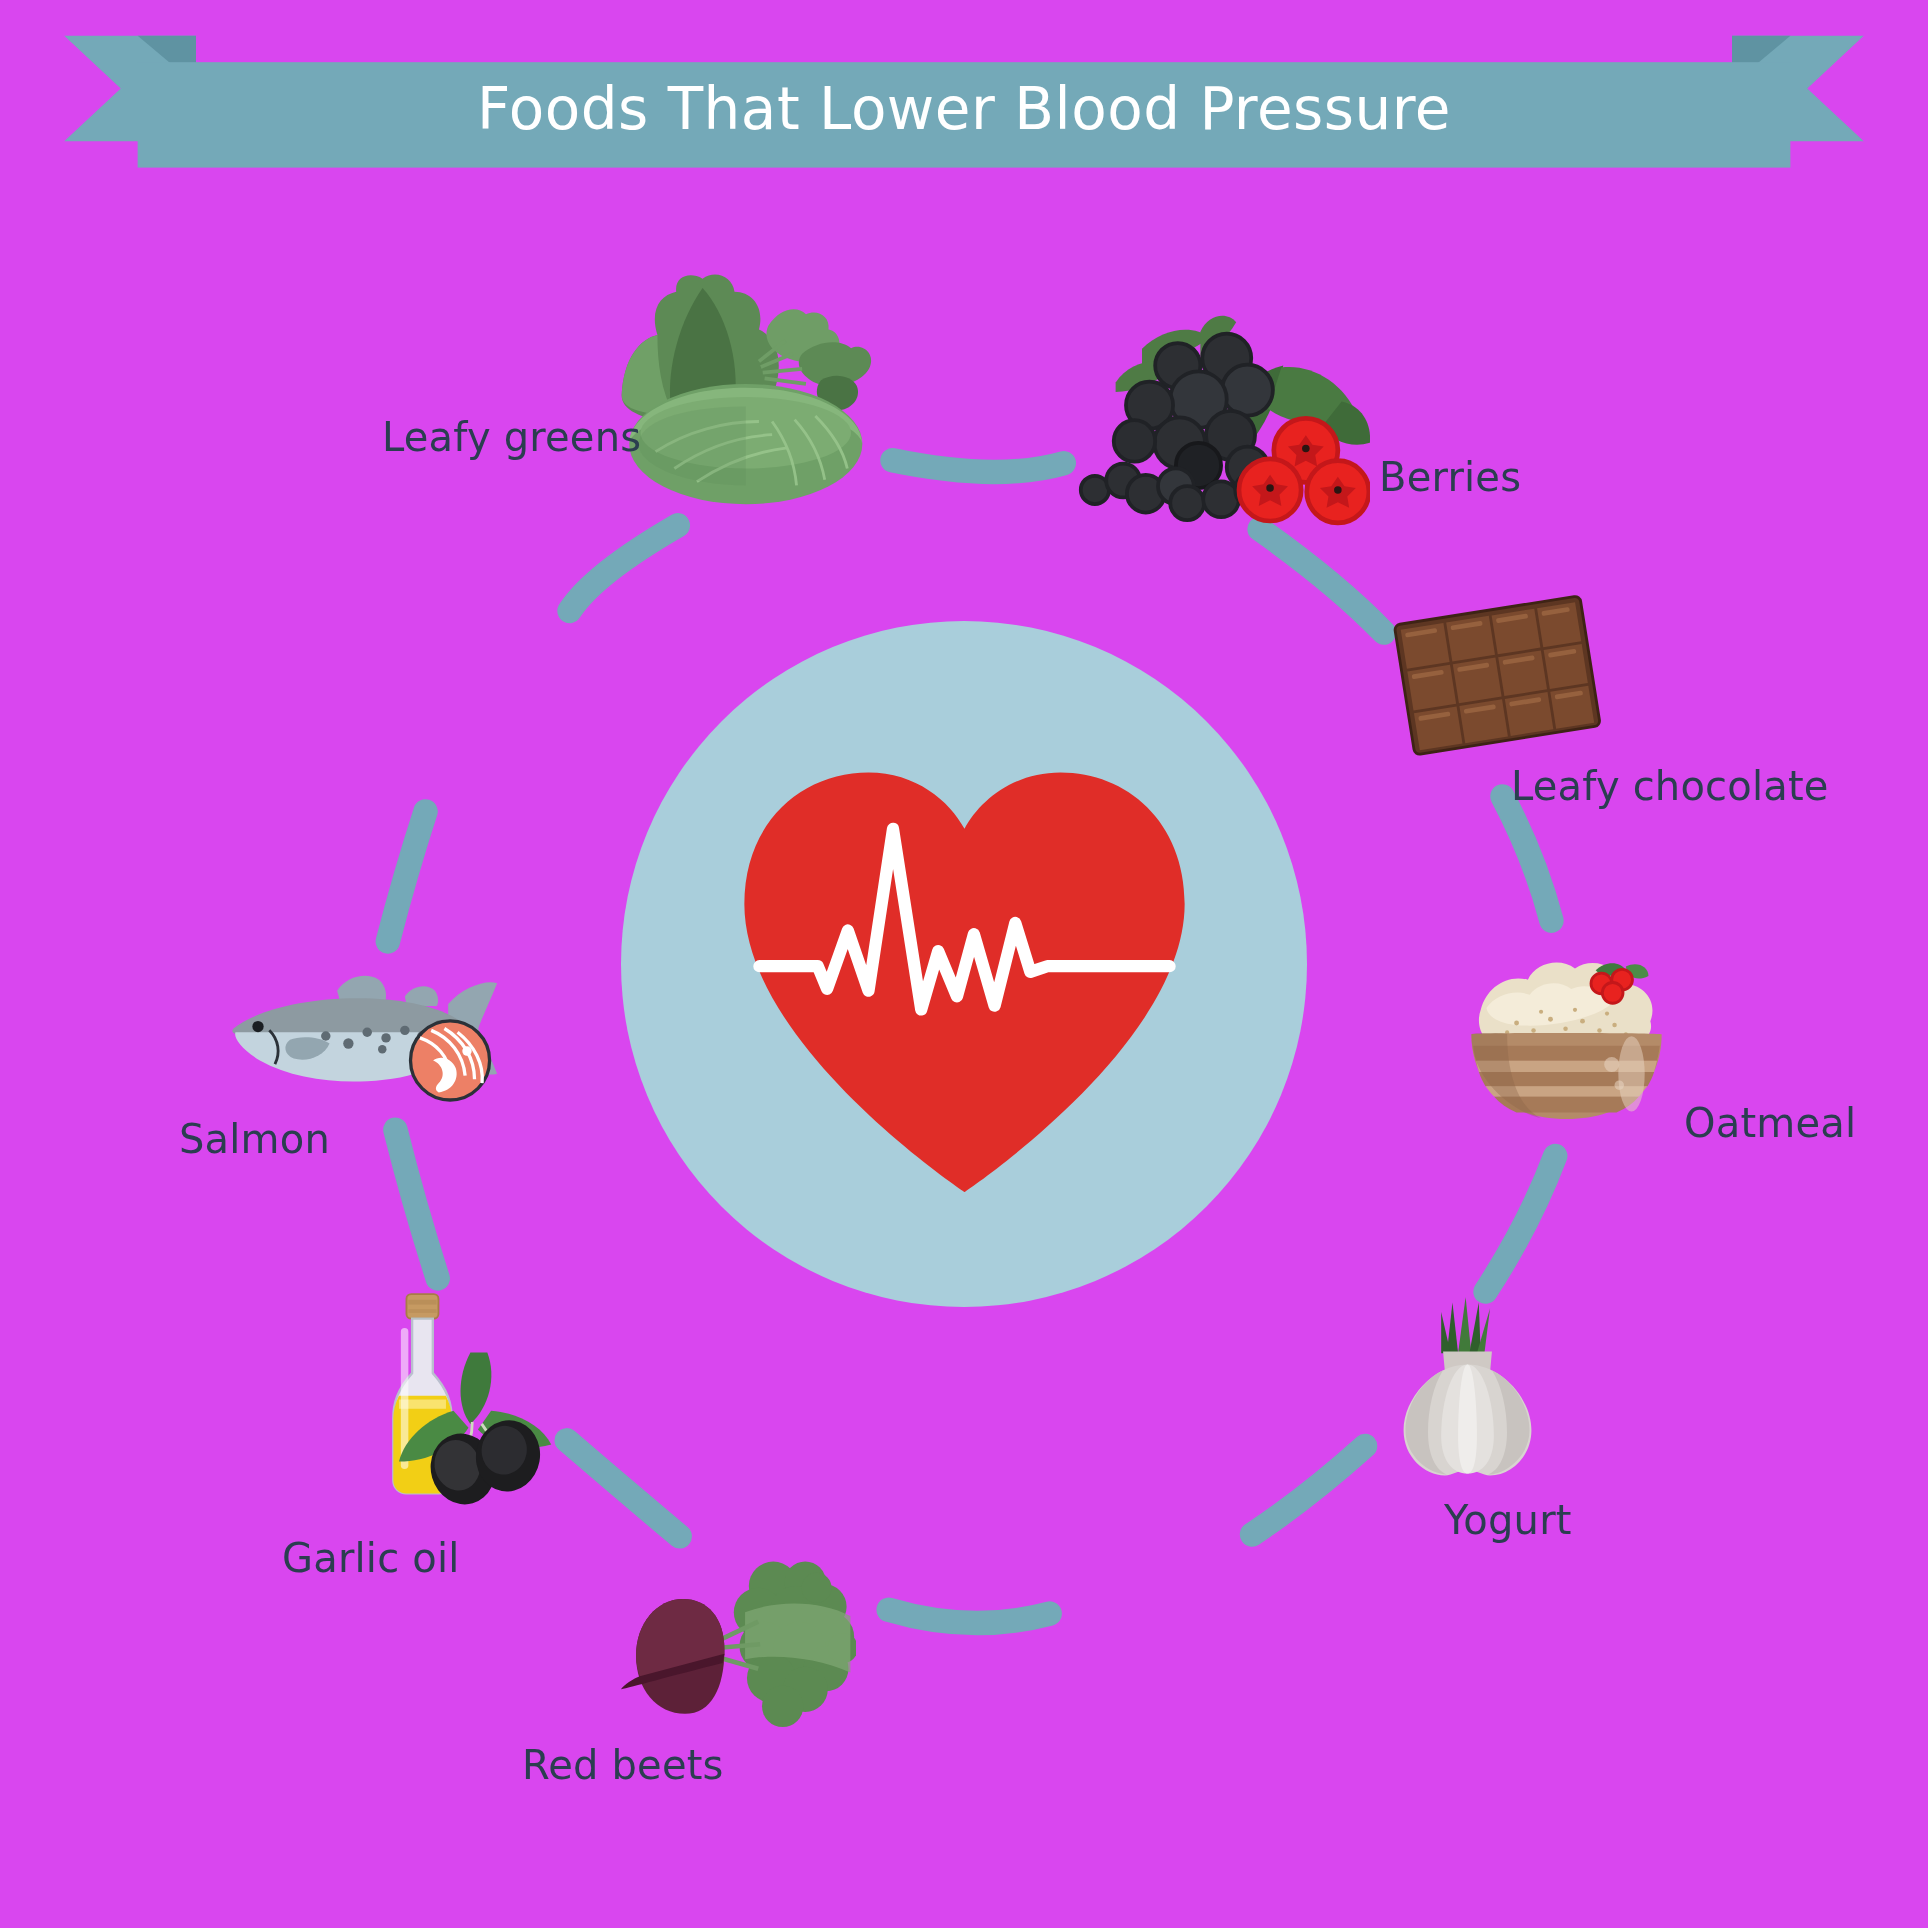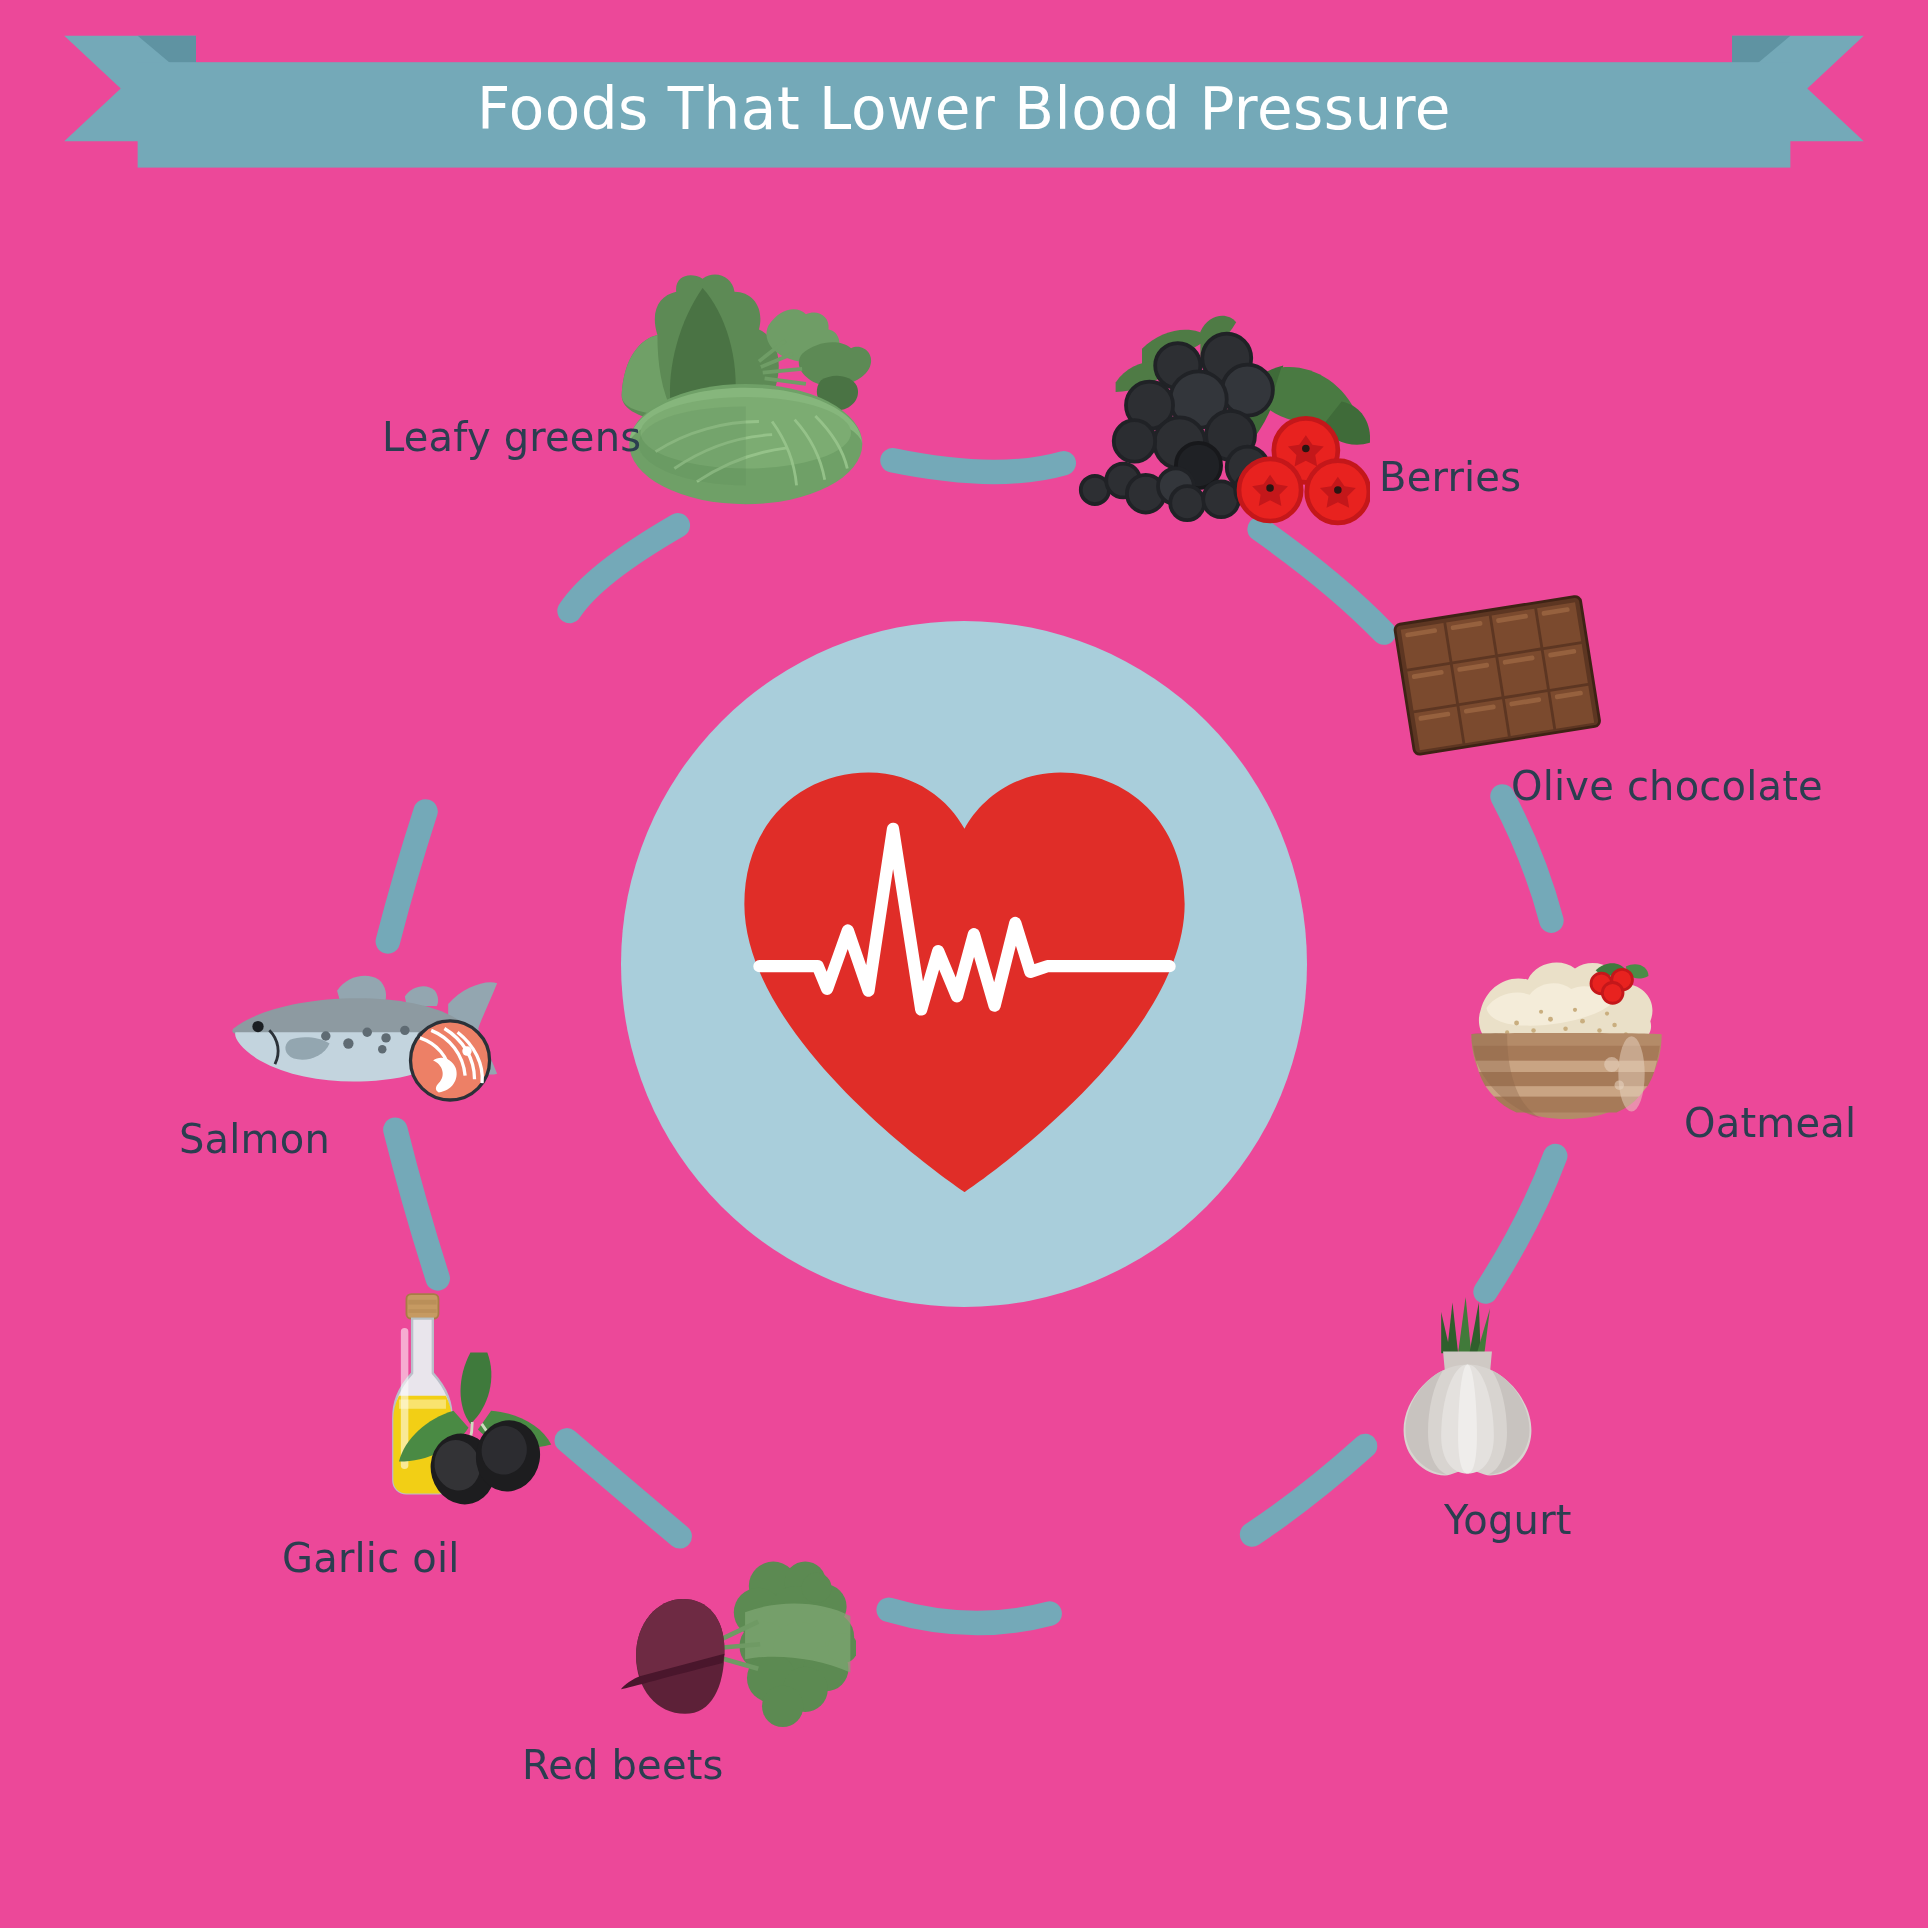--- a/index.html
+++ b/index.html
@@ -5,21 +5,21 @@
   * { box-sizing: border-box; margin: 0; padding: 0; }
   html, body {
     width: 1928px; height: 1928px;
     background: #ffffff;
     font-family: "Liberation Sans", sans-serif;
     overflow: hidden;
   }
   #stage {
     position: relative;
     width: 1928px; height: 1928px;
-    background: #ec4899;
+    background: #d946ef;
   }
 
   
   #banner-wrap {
     position: absolute;
     left: 0; top: 17px;
     width: 1928px; height: 160px;
   }
   #banner-svg { position: absolute; left:0; top:0; }
   #banner-title {
@@ -240,21 +240,21 @@
           <rect x="79" y="77" width="34" height="5" rx="2"></rect>
           <rect x="128" y="77" width="34" height="5" rx="2"></rect>
           <rect x="177" y="77" width="30" height="5" rx="2"></rect>
           <rect x="30" y="122" width="34" height="5" rx="2"></rect>
           <rect x="79" y="122" width="34" height="5" rx="2"></rect>
           <rect x="128" y="122" width="34" height="5" rx="2"></rect>
           <rect x="177" y="122" width="30" height="5" rx="2"></rect>
         </g>
       </g>
     </svg>
-    <div class="lbl" style="left:127px; top:174px;">Olive chocolate</div>
+    <div class="lbl" style="left:127px; top:174px;">Leafy chocolate</div>
   </div>
 
   <div class="node" style="left:1458px; top:942px; width:414px; height:235px;">
     <svg class="art" width="217" height="179" viewBox="0 0 230 190">
 
       <path d="M24,72 C30,48 52,34 74,40 C82,22 108,16 124,28 C142,16 168,24 174,44 C198,44 212,64 204,84 C208,98 196,108 180,110 L44,110 C26,108 18,88 24,72 Z" fill="#eae0c8"></path>
       <path d="M30,70 C40,56 60,50 76,56 C86,42 108,40 120,50 C136,42 158,50 162,66 C146,80 100,92 60,88 C44,86 32,80 30,70 Z" fill="#f4ecd9"></path>
 
       <g fill="#c9ae7f">
         <circle cx="62" cy="86" r="2.6"></circle>

